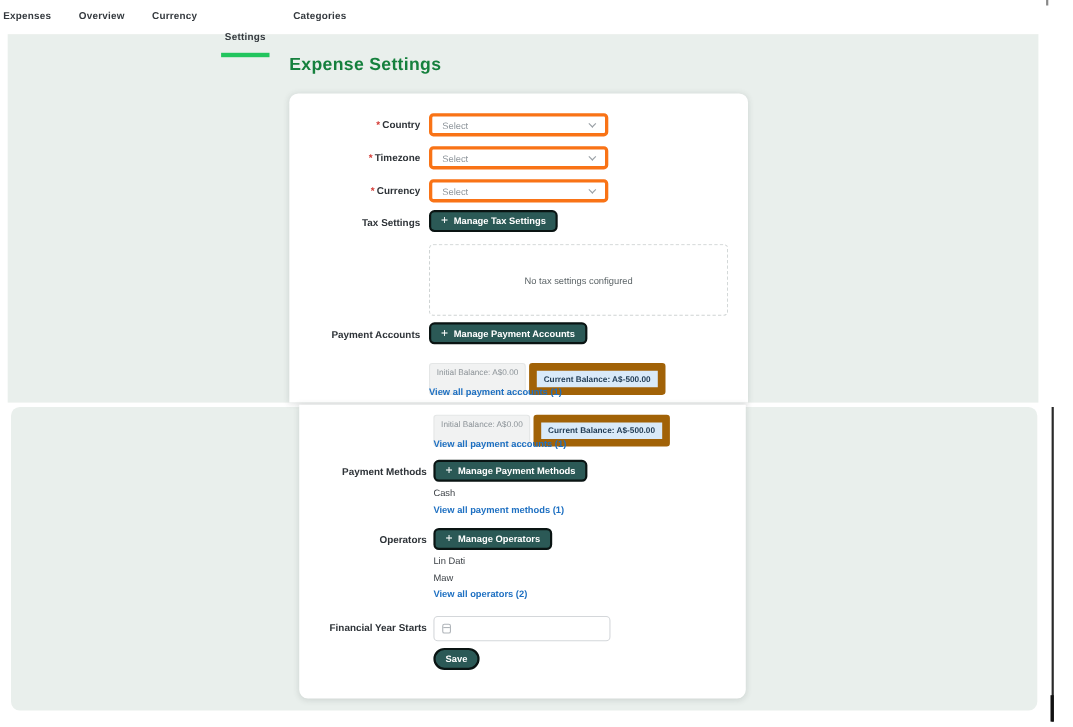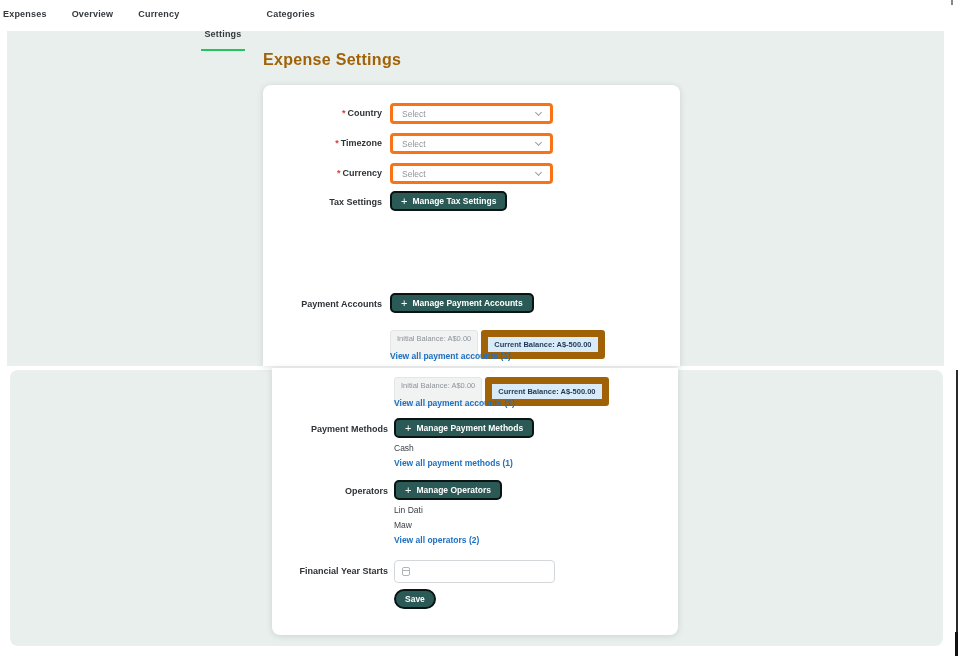--- a/index.html
+++ b/index.html
@@ -3,27 +3,27 @@
 <meta charset="utf-8">
 <style>
   * { margin:0; padding:0; box-sizing:border-box; }
   html,body { background:#ffffff; }
   body { font-family:"Liberation Sans", sans-serif; }
   .screen { position:relative; width:975px; height:661px; background:#ffffff; overflow:hidden; }
 
   
   .navbar { position:absolute; left:0; top:0; width:975px; height:31px; background:#ffffff; display:flex; align-items:center; gap:19px; z-index:5; }
   .nav-tab { font-size:9px; font-weight:700; color:#34393e; letter-spacing:.2px; padding:9px 3px 10px 3px; cursor:pointer; border-bottom:2px solid transparent; }
-  .nav-tab.active { border-bottom:2px solid #22c55e;margin-top:40px; }
+  .nav-tab.active { border-bottom:4px solid #22c55e;margin-top:40px; }
 
   
   .bg-top { position:absolute; left:7px; top:31px; width:937px; height:335px; background:#e9efec; }
   .bg-bottom { position:absolute; left:10px; top:370px; width:933px; height:276px; background:#e9efec; border-radius:8px; }
 
-  .page-title { position:absolute; left:263px; top:51px; font-size:16px; font-weight:700; color:#a16207; letter-spacing:.3px; z-index:3; }
+  .page-title { position:absolute; left:263px; top:51px; font-size:16px; font-weight:700; color:#15803d; letter-spacing:.3px; z-index:3; }
 
   
   .card { position:absolute; background:#ffffff; box-shadow:0 1px 6px rgba(50,60,60,.16); z-index:4; }
   .card1 { left:263px; top:85px; width:417px; height:281px; border-radius:8px 8px 0 0; overflow:hidden; }
   .card2 { left:272px; top:368px; width:406px; height:267px; border-radius:0 0 8px 8px; overflow:hidden; }
 
   .row-label { position:absolute; font-size:9px; font-weight:600; color:#2e3338; text-align:right; }
   .req { color:#d43c36; margin-right:2px; }
 
   .select-box { position:absolute; width:163px; height:21px; background:#fff; border:3px solid #f97316; border-radius:4px; display:flex; align-items:center; padding:0 9px; cursor:pointer; }
@@ -91,20 +91,23 @@
     <div class="select-box" style="left:127px;top:78px;">
       <span class="sel-text">Select</span>
       <span class="chev"></span>
     </div>
 
     <div class="row-label" style="left:0;top:107px;width:119px;line-height:20px;">Tax Settings</div>
     <button class="btn" style="left:127px;top:106px;">
       <span class="plus">+</span>
       <span>Manage Tax Settings</span>
     </button>
+    <div class="empty-box">
+      <span>No tax settings configured</span>
+    </div>
 
     <div class="row-label" style="left:0;top:209px;width:119px;line-height:20px;">Payment Accounts</div>
     <button class="btn" style="left:127px;top:208px;">
       <span class="plus">+</span>
       <span>Manage Payment Accounts</span>
     </button>
     <div class="plain-text acct-name" style="left:127px;top:231px;">TEST</div>
     <div class="badge-row" style="left:127px;top:245px;">
       <span class="badge badge-gray">Initial Balance: A$0.00</span>
       <span class="badge badge-blue">Current Balance: A$-500.00</span>

